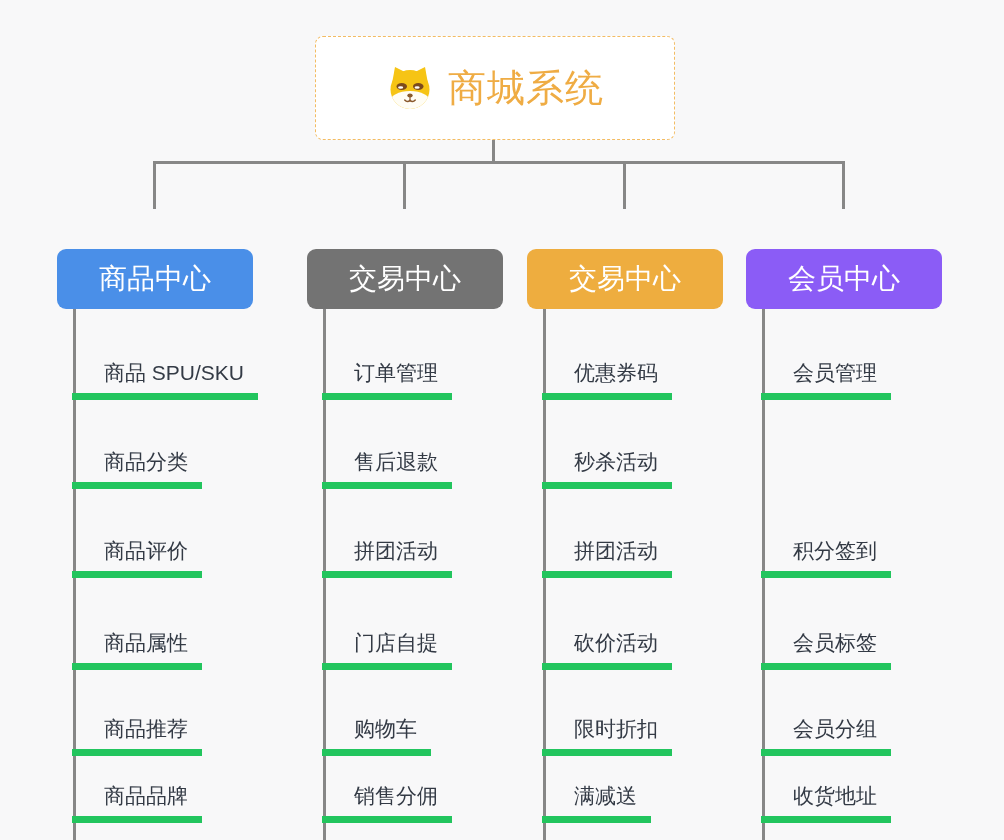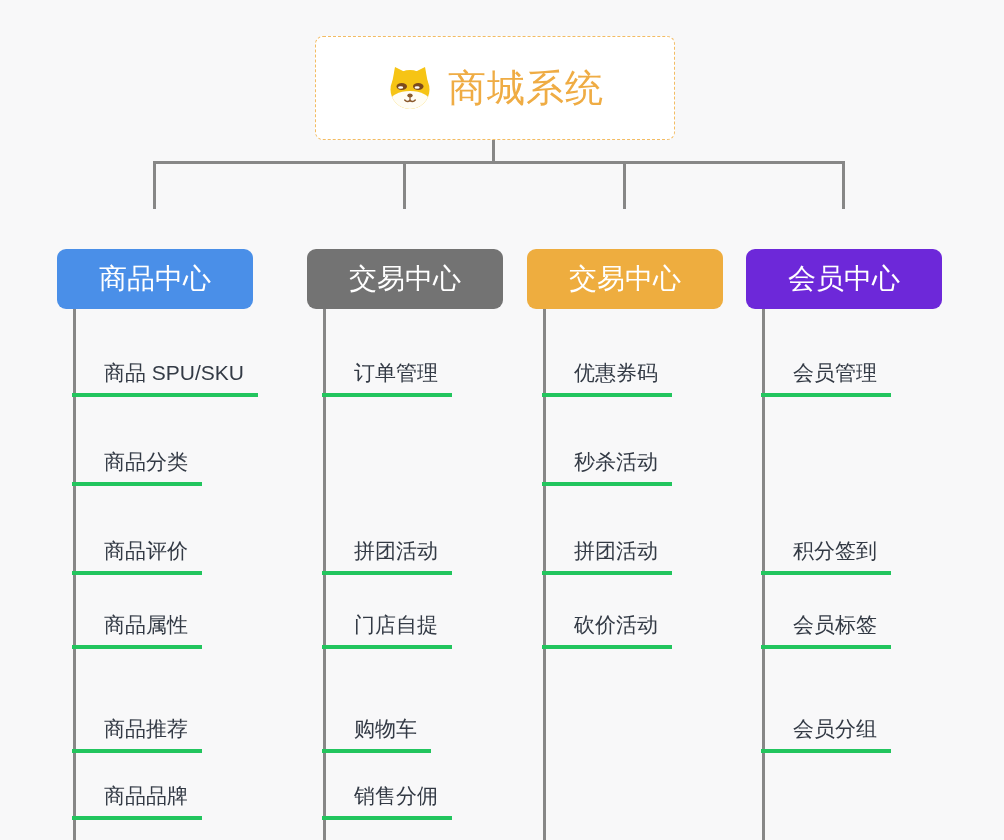--- a/index.html
+++ b/index.html
@@ -28,24 +28,24 @@
   .branch { position:absolute; top:209px; width:260px; height:600px;margin-top:40px; }
   .b1 { left:57px; } .b2 { left:307px; } .b3 { left:527px; } .b4 { left:746px; }
   .branch-header {
     width:196px; height:60px; border-radius:9px; color:#ffffff; font-size:28px;
     display:flex; align-items:center; justify-content:center; white-space:nowrap;
     cursor:default;
   }
   .spine { position:absolute; left:16px; top:60px; width:3px; height:531px; background:#878787; }
   .item {
     position:absolute; left:15px; font-size:21px; color:#333a45; line-height:30px;
-    padding:0 14px 5px 32px; border-bottom:4px solid #22c55e; white-space:nowrap;
+    padding:0 14px 5px 32px; border-bottom:7px solid #22c55e; white-space:nowrap;
   }
   .i1 { top:109px; } .i2 { top:198px; } .i3 { top:287px; }
-  .i4 { top:361px; } .i5 { top:465px;text-align:center; } .i6 { top:532px; }
+  .i4 { top:379px; } .i5 { top:465px;text-align:center; } .i6 { top:532px; }
 </style>
 </head>
 <body>
 
 <div class="stage">
 
   <div class="conn root-stem"></div>
   <div class="conn bus"></div>
   <div class="conn drop drop1"></div>
   <div class="conn drop drop2"></div>
@@ -82,37 +82,41 @@
     <div class="item i3">商品评价</div>
     <div class="item i4">商品属性</div>
     <div class="item i5">商品推荐</div>
     <div class="item i6">商品品牌</div>
   </div>
 
   <div class="branch b2">
     <div class="branch-header" style="background: #737373;">交易中心</div>
     <div class="spine"></div>
     <div class="item i1">订单管理</div>
+    <div class="item i2">售后退款</div>
     <div class="item i3">拼团活动</div>
     <div class="item i4">门店自提</div>
     <div class="item i5">购物车</div>
     <div class="item i6">销售分佣</div>
   </div>
 
   <div class="branch b3">
     <div class="branch-header" style="background: rgb(238, 173, 63);">交易中心</div>
     <div class="spine"></div>
     <div class="item i1">优惠券码</div>
     <div class="item i2">秒杀活动</div>
     <div class="item i3">拼团活动</div>
     <div class="item i4">砍价活动</div>
+    <div class="item i5">限时折扣</div>
+    <div class="item i6">满减送</div>
   </div>
 
   <div class="branch b4">
-    <div class="branch-header" style="background: #6d28d9; font-family: Liberation Mono, monospace;">会员中心</div>
+    <div class="branch-header" style="background: #8b5cf6; font-family: Liberation Mono, monospace;">会员中心</div>
     <div class="spine"></div>
     <div class="item i1">会员管理</div>
     <div class="item i3">积分签到</div>
     <div class="item i4">会员标签</div>
     <div class="item i5">会员分组</div>
+    <div class="item i6">收货地址</div>
   </div>
 
 </div>
 
 </body></html>

